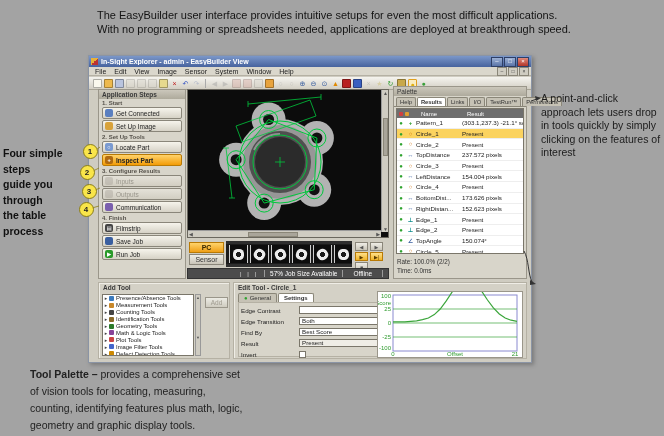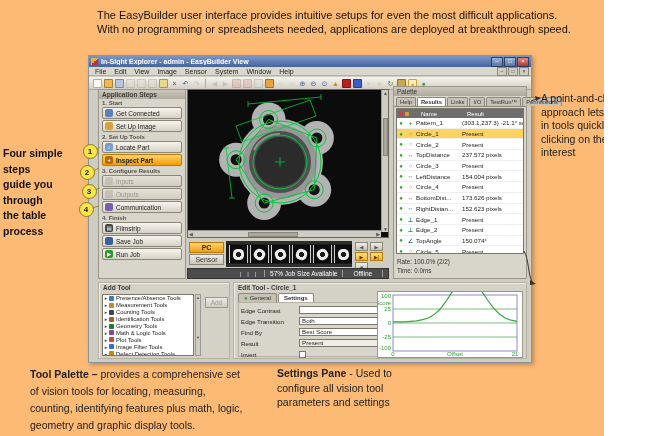--- a/index.html
+++ b/index.html
@@ -1,16 +1,16 @@
 <!DOCTYPE html>
 <html><head>
 <meta charset="utf-8">
 <style>
   html,body{margin:0;padding:0;background:#fff;}
-  #canvas{position:relative;width:604px;height:436px;background:#fdba74;
+  #canvas{position:relative;width:664px;height:436px;background:#a3a3a3;
     font-family:"Liberation Sans","DejaVu Sans",sans-serif;color:#1c1c1c;overflow:hidden;}
   .pre{white-space:pre-line;}
   .b{font-weight:bold;}
 
   
   #top-caption{position:absolute;left:97px;top:8px;width:488px;font-size:11px;line-height:14px;color:#141414;}
   #left-steps{position:absolute;left:3px;top:146px;width:82px;font-size:10.5px;font-weight:bold;line-height:15.5px;color:#111;}
   .step-circle{position:absolute;width:13px;height:13px;border-radius:50%;background:#f9e54a;border:1px solid #8a7d1a;
     font-size:8px;font-weight:bold;text-align:center;line-height:13px;color:#222;z-index:8;}
   #ann-image-centric{position:absolute;left:541px;top:92px;width:121px;font-size:10.5px;line-height:13.5px;}
@@ -563,24 +563,20 @@
   <div id="ann-image-centric">
     <span>A point-and-click approach lets users drop in tools quickly by simply clicking on the features of interest</span>
   </div>
 
 
   <div id="ann-tool-palette">
     <span class="b">Tool Palette –</span>
     <span>provides a comprehensive set of vision tools for locating, measuring, counting, identifying features plus math, logic, geometry and graphic display tools.</span>
   </div>
 
-  <div id="ann-settings-pane">
-    <span class="b">Settings Pane</span>
-    <span>- Used to configure all vision tool parameters and settings</span>
-  </div>
 
   <svg id="leader-overlay">
     <path d="M531,101 L537,99" stroke="#333" stroke-width="1" fill="none"></path>
     <polygon points="541,98 535,96 536,101" fill="#333"></polygon>
     <path d="M524,251 C529,260 528,274 532,282" stroke="#333" stroke-width="1" fill="none"></path>
     <polygon points="536,284 530,280 530,285" fill="#333"></polygon>
     <path d="M96,150 L100,147 M93,171 L99,168 M95,190 L100,188 M92,208 L99,206" stroke="#8a7d1a" stroke-width="0.8" fill="none"></path>
   </svg>
 </div>
 

